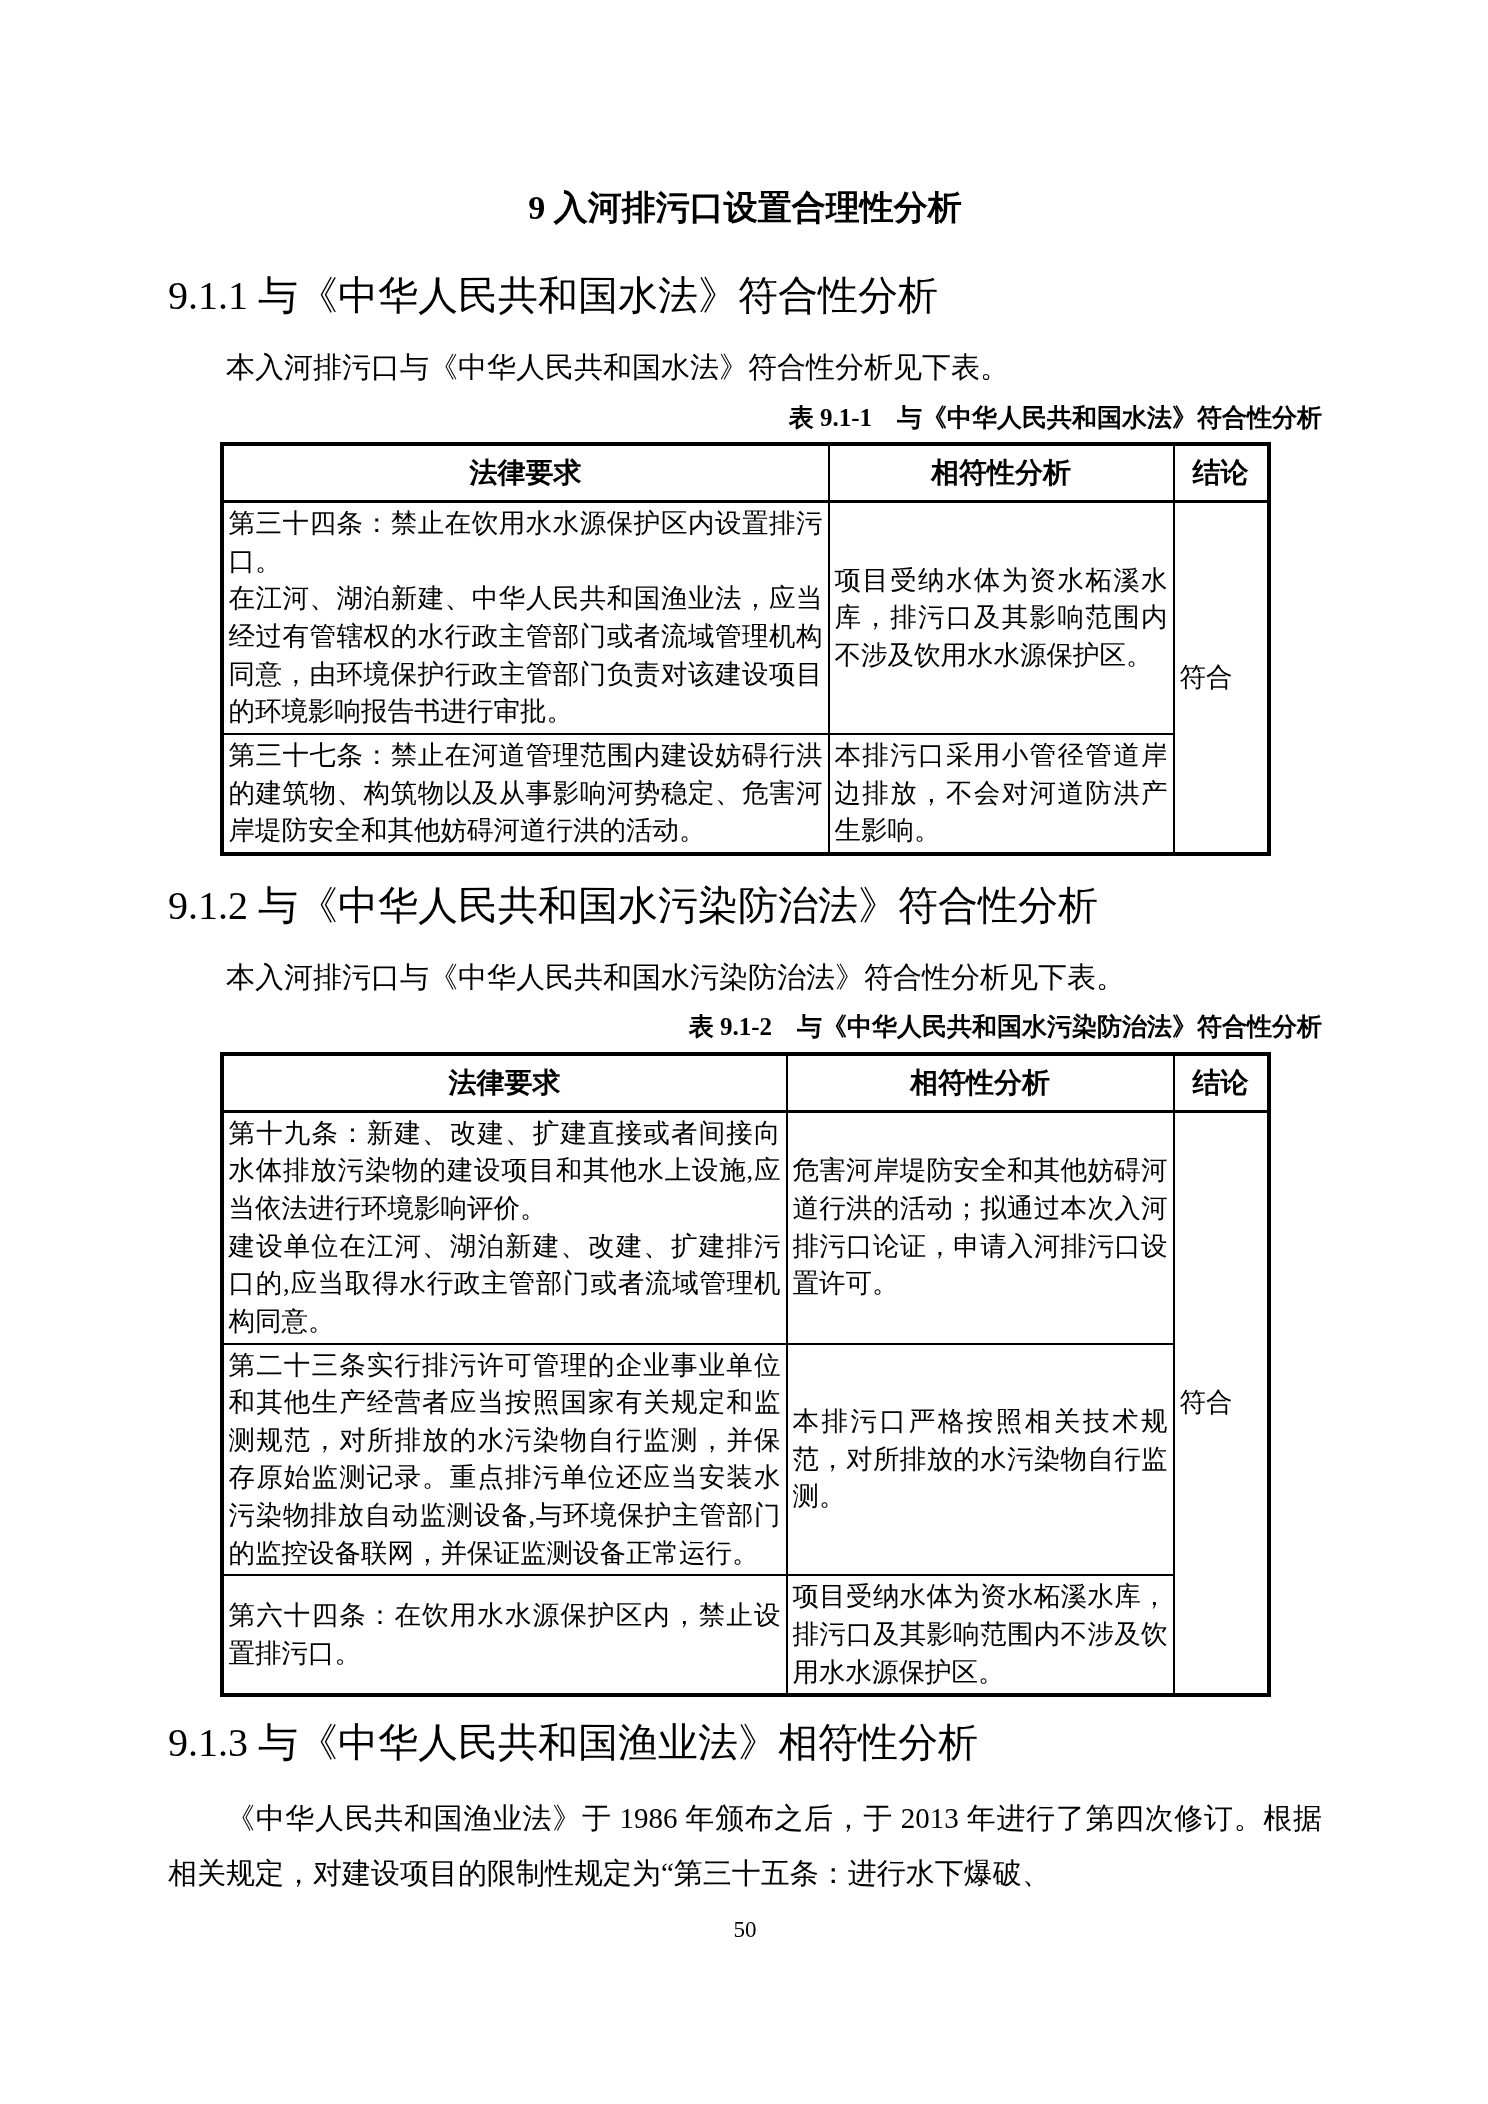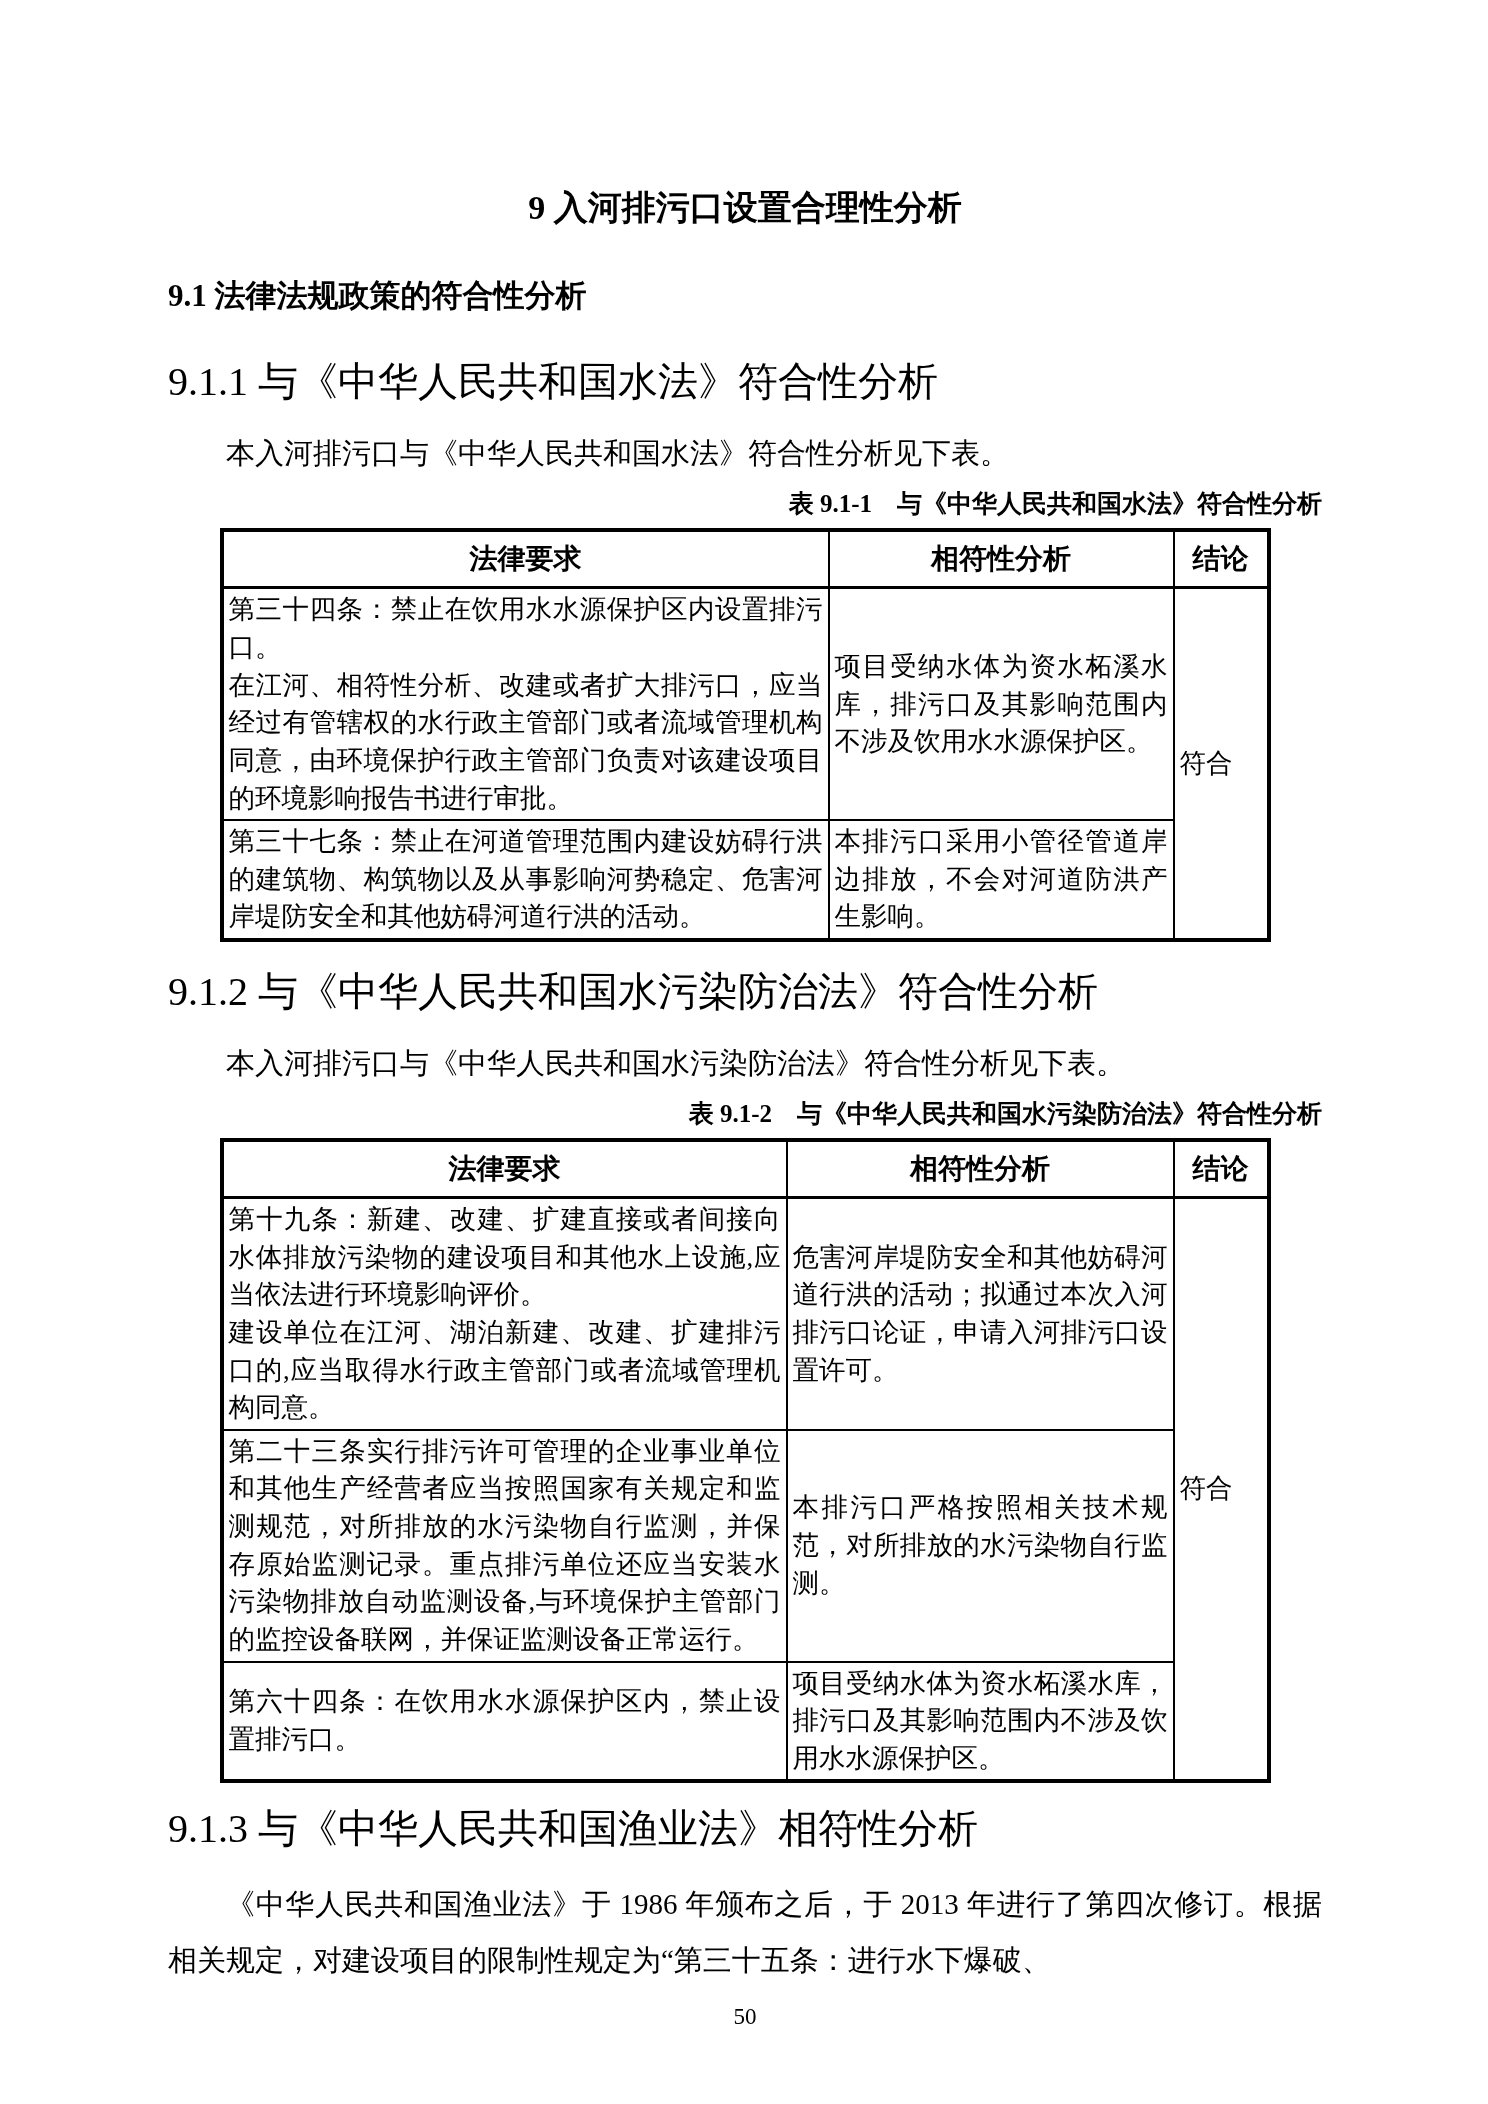--- a/index.html
+++ b/index.html
@@ -74,21 +74,20 @@
     font-size: 23px; text-align: center; margin: 16px 0 0 0;
   }
 </style>
 </head>
 <body>
 
 <div class="page">
 
   <h1 class="doc-title">9 入河排污口设置合理性分析</h1>
 
-  <h2 class="h-level2">9.1 法律法规政策的符合性分析</h2>
 
   <h3 class="h-level3">9.1.1 与《中华人民共和国水法》符合性分析</h3>
   <p class="intro">本入河排污口与《中华人民共和国水法》符合性分析见下表。</p>
   <p class="tcaption">表 9.1-1　与《中华人民共和国水法》符合性分析</p>
 
   <table class="compliance t1">
     <colgroup>
         <col style="width:607px">
         <col style="width:345px">
         <col style="width:95px">
@@ -96,21 +95,21 @@
     <thead>
       <tr>
         <th>法律要求</th>
         <th>相符性分析</th>
         <th>结论</th>
       </tr>
     </thead>
     <tbody>
       <tr>
         <td class="cell-law">第三十四条：禁止在饮用水水源保护区内设置排污口。
-在江河、相符性分析、改建或者扩大排污口，应当经过有管辖权的水行政主管部门或者流域管理机构同意，由环境保护行政主管部门负责对该建设项目的环境影响报告书进行审批。</td>
+在江河、湖泊新建、中华人民共和国渔业法，应当经过有管辖权的水行政主管部门或者流域管理机构同意，由环境保护行政主管部门负责对该建设项目的环境影响报告书进行审批。</td>
         <td class="cell-analysis">项目受纳水体为资水柘溪水库，排污口及其影响范围内不涉及饮用水水源保护区。</td>
         <td class="cell-conclusion" rowspan="2">符合</td>
       </tr>
       <tr>
         <td class="cell-law">第三十七条：禁止在河道管理范围内建设妨碍行洪的建筑物、构筑物以及从事影响河势稳定、危害河岸堤防安全和其他妨碍河道行洪的活动。</td>
         <td class="cell-analysis">本排污口采用小管径管道岸边排放，不会对河道防洪产生影响。</td>
       </tr>
     </tbody>
   </table>
 

